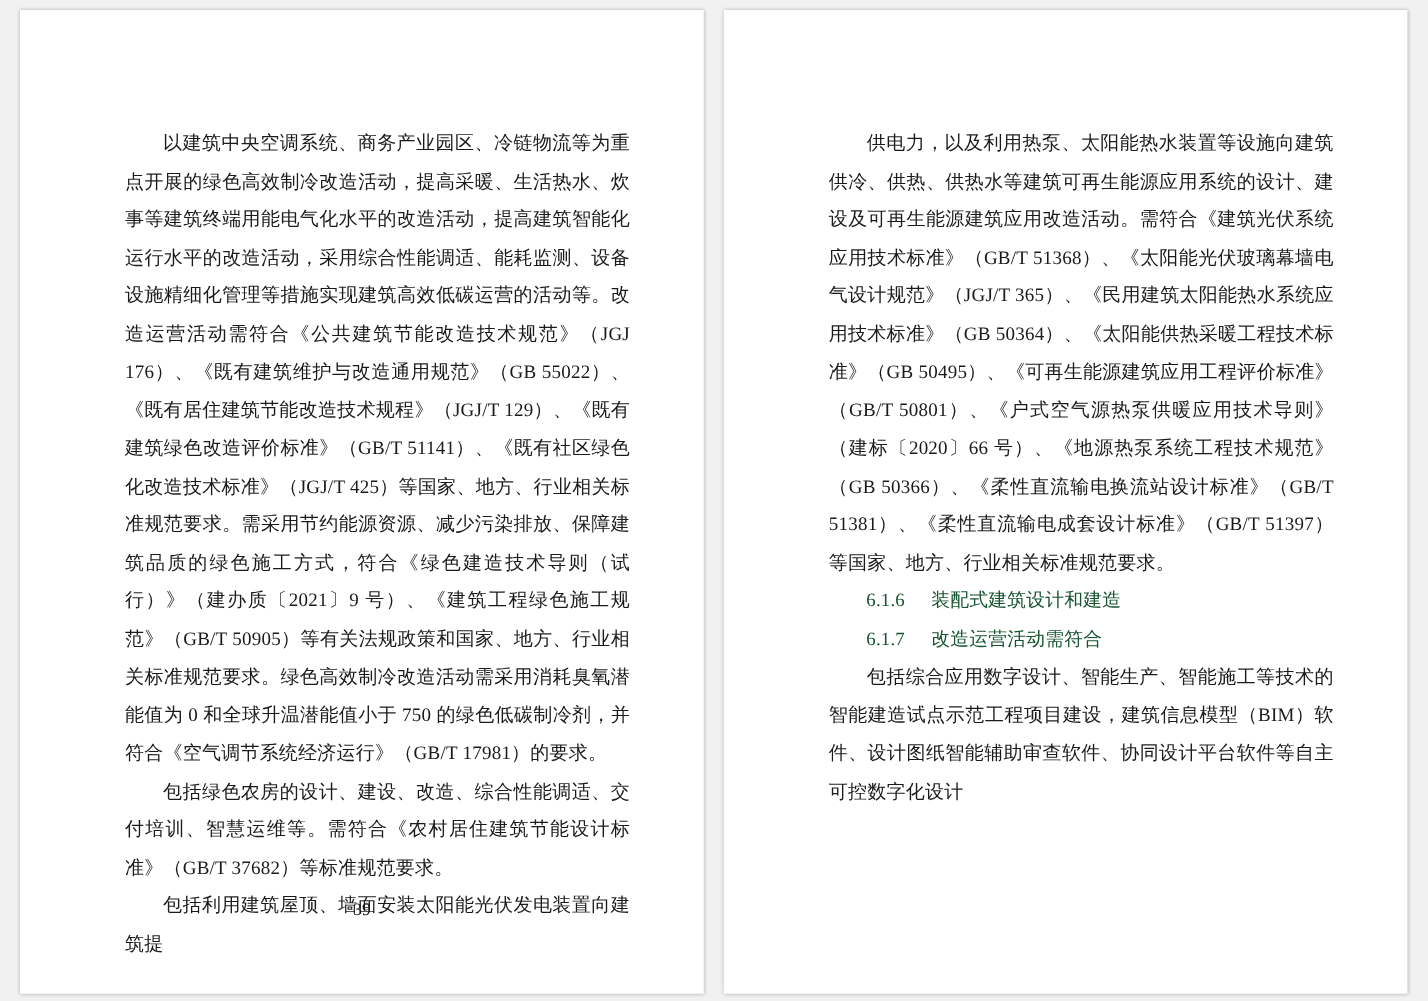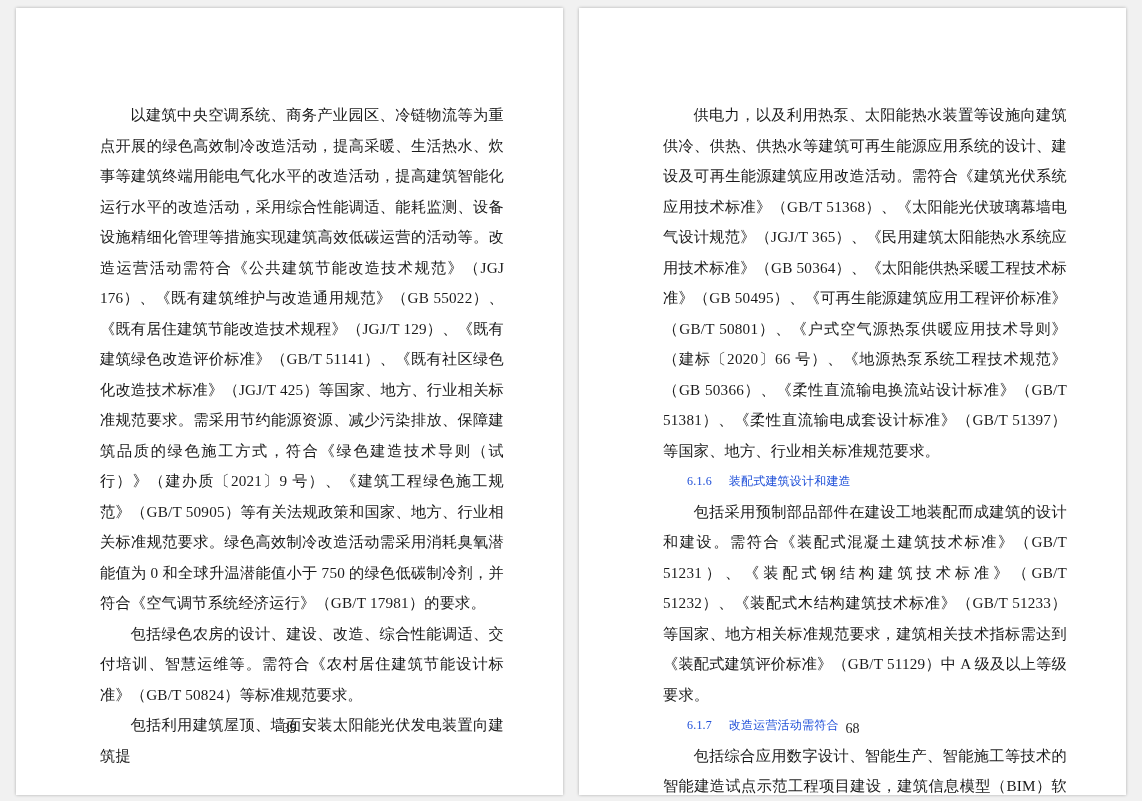--- a/index.html
+++ b/index.html
@@ -46,23 +46,23 @@
     color: #1a1a1a;
     text-align: justify;
     text-justify: inter-ideograph;
     margin: 0;
     letter-spacing: 0.2px;
   }
   .para.indent {
     text-indent: 2em;
   }
   .heading {
-    font-size: 12px;
+    font-size: 15px;
     line-height: 30.5px;
-    color: #1d4ed8;
+    color: #14532d;
     margin: 0;
     text-indent: 2em;
     letter-spacing: 0.2px;
   }
   .heading .num {
     margin-right: 1.4em;
   }
   .page-number {
     position: absolute;
     left: 0;
@@ -75,30 +75,28 @@
   }
 </style>
 </head>
 <body>
 
 <div class="viewer">
 
   <div class="page">
     <div class="page-body">
       <p class="para indent">以建筑中央空调系统、商务产业园区、冷链物流等为重点开展的绿色高效制冷改造活动，提高采暖、生活热水、炊事等建筑终端用能电气化水平的改造活动，提高建筑智能化运行水平的改造活动，采用综合性能调适、能耗监测、设备设施精细化管理等措施实现建筑高效低碳运营的活动等。改造运营活动需符合《公共建筑节能改造技术规范》（JGJ 176）、《既有建筑维护与改造通用规范》（GB 55022）、《既有居住建筑节能改造技术规程》（JGJ/T 129）、《既有建筑绿色改造评价标准》（GB/T 51141）、《既有社区绿色化改造技术标准》（JGJ/T 425）等国家、地方、行业相关标准规范要求。需采用节约能源资源、减少污染排放、保障建筑品质的绿色施工方式，符合《绿色建造技术导则（试行）》（建办质〔2021〕9 号）、《建筑工程绿色施工规范》（GB/T 50905）等有关法规政策和国家、地方、行业相关标准规范要求。绿色高效制冷改造活动需采用消耗臭氧潜能值为 0 和全球升温潜能值小于 750 的绿色低碳制冷剂，并符合《空气调节系统经济运行》（GB/T 17981）的要求。</p>
-      <p class="para indent">包括绿色农房的设计、建设、改造、综合性能调适、交付培训、智慧运维等。需符合《农村居住建筑节能设计标准》（GB/T 50824）等标准规范要求。</p>
+      <p class="para indent">包括绿色农房的设计、建设、改造、综合性能调适、交付培训、智慧运维等。需符合《农村居住建筑节能设计标准》（GB/T 37682）等标准规范要求。</p>
       <p class="para indent">包括利用建筑屋顶、墙面安装太阳能光伏发电装置向建筑提</p>
     </div>
     <div class="page-number">39</div>
   </div>
 
   <div class="page">
     <div class="page-body">
       <p class="para indent">供电力，以及利用热泵、太阳能热水装置等设施向建筑供冷、供热、供热水等建筑可再生能源应用系统的设计、建设及可再生能源建筑应用改造活动。需符合《建筑光伏系统应用技术标准》（GB/T 51368）、《太阳能光伏玻璃幕墙电气设计规范》（JGJ/T 365）、《民用建筑太阳能热水系统应用技术标准》（GB 50364）、《太阳能供热采暖工程技术标准》（GB 50495）、《可再生能源建筑应用工程评价标准》（GB/T 50801）、《户式空气源热泵供暖应用技术导则》（建标〔2020〕66 号）、《地源热泵系统工程技术规范》（GB 50366）、《柔性直流输电换流站设计标准》（GB/T 51381）、《柔性直流输电成套设计标准》（GB/T 51397）等国家、地方、行业相关标准规范要求。</p>
       <p class="heading"><span class="num">6.1.6</span><span>装配式建筑设计和建造</span></p>
-      <p class="para indent">包括采用预制部品部件在建设工地装配而成建筑的设计和建设。需符合《装配式混凝土建筑技术标准》（GB/T 51231）、《装配式钢结构建筑技术标准》（GB/T 51232）、《装配式木结构建筑技术标准》（GB/T 51233）等国家、地方相关标准规范要求，建筑相关技术指标需达到《装配式建筑评价标准》（GB/T 51129）中 A 级及以上等级要求。</p>
       <p class="heading"><span class="num">6.1.7</span><span>改造运营活动需符合</span></p>
       <p class="para indent">包括综合应用数字设计、智能生产、智能施工等技术的智能建造试点示范工程项目建设，建筑信息模型（BIM）软件、设计图纸智能辅助审查软件、协同设计平台软件等自主可控数字化设计</p>
     </div>
-    <div class="page-number">68</div>
   </div>
 
 </div>
 
 </body></html>

